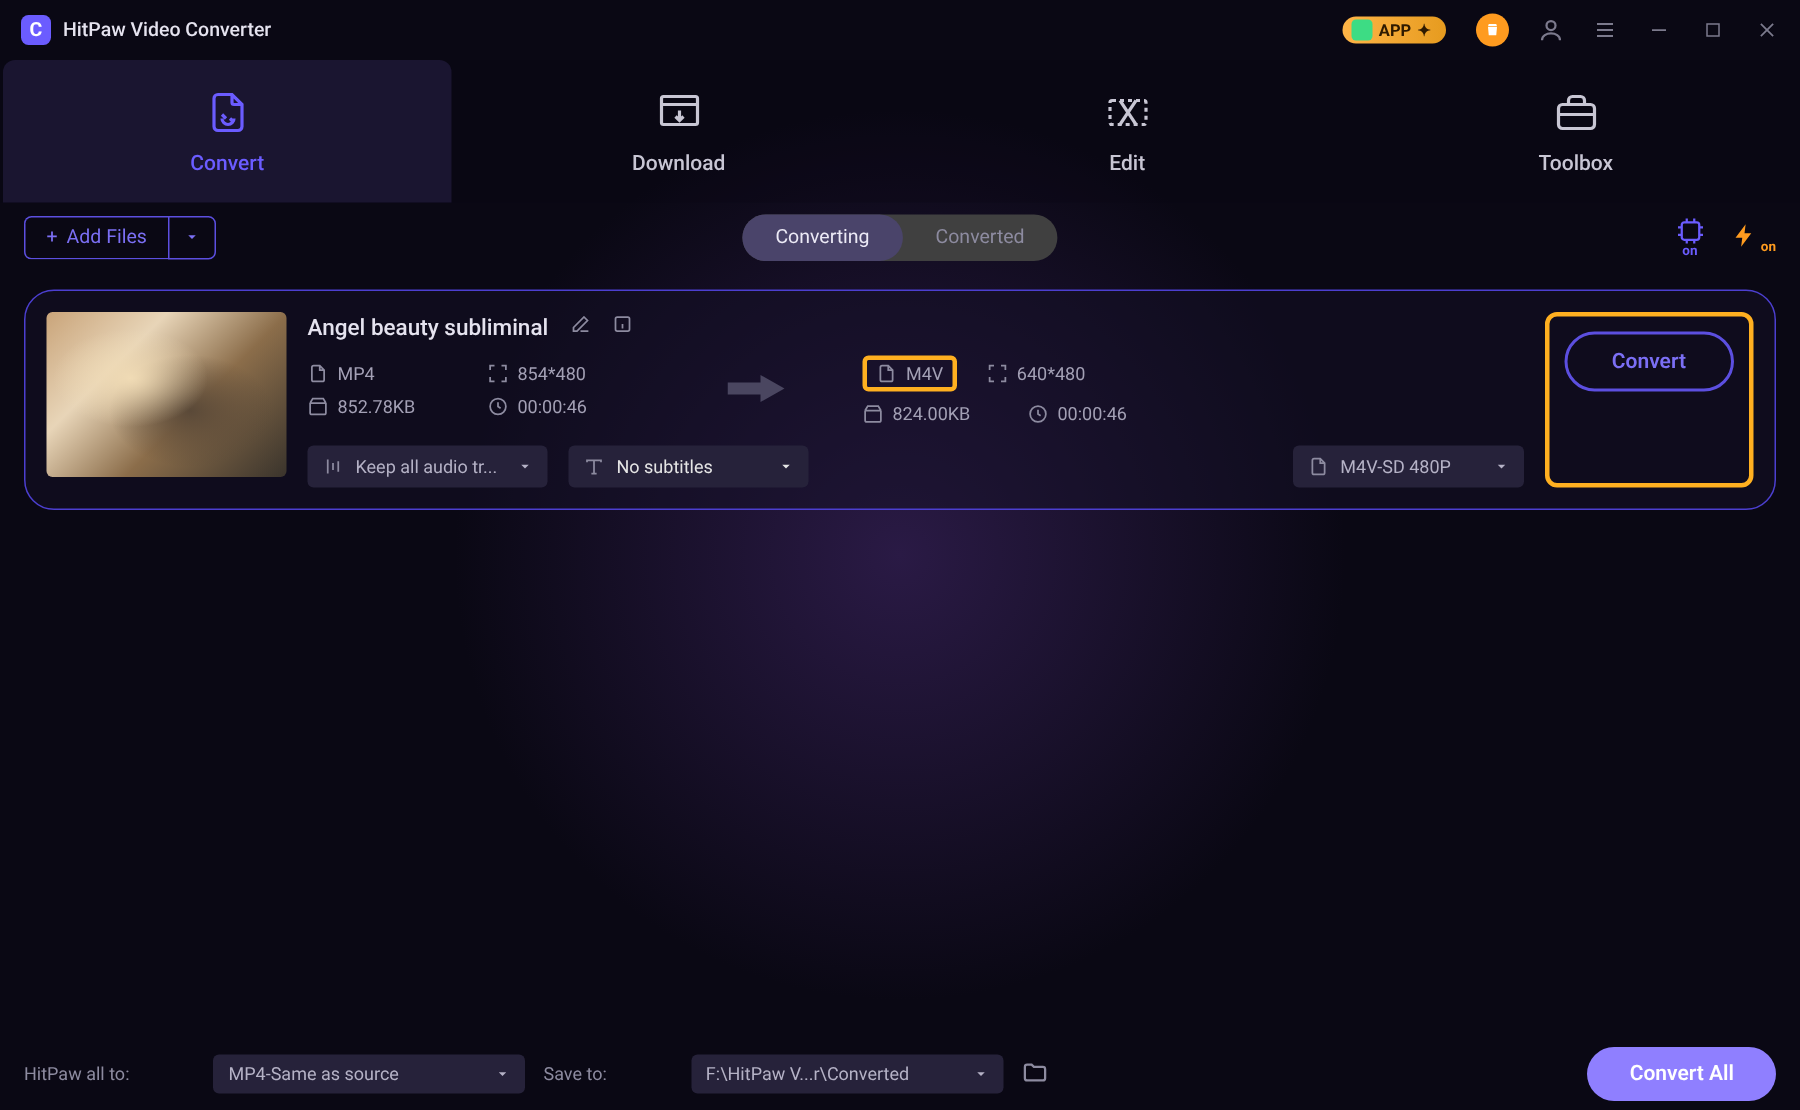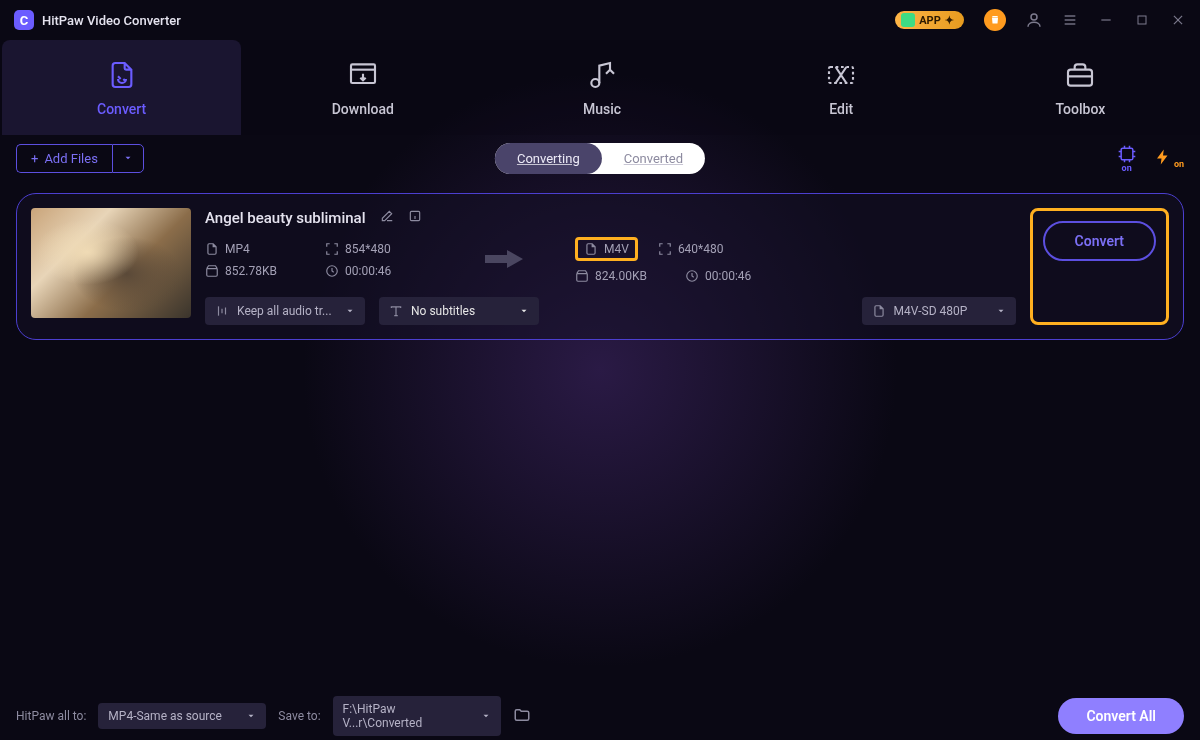--- a/index.html
+++ b/index.html
@@ -15,21 +15,21 @@
 .circbtn.store { background:#ff9b1f; }
 .iconbtn { width:16px; height:16px; cursor:pointer; color:#7c7a8d; display:flex; align-items:center; justify-content:center; }
 .tabs { height:95px; display:flex; align-items:stretch; position:relative; z-index:2; background:rgba(10,8,20,.3); }
 .tab { flex:1; display:flex; flex-direction:column; align-items:center; justify-content:center; gap:10px; cursor:pointer; color:#c8c6d4; font-size:14px; font-weight:500; }
 .tab.active { background:#1a1530; color:#6b5cff; border-radius:8px 8px 0 0; margin:0 2px; }
 .tab .ticon { width:32px; height:32px; display:flex; align-items:center; justify-content:center; }
 .toolbar { height:46px; display:flex; align-items:center; padding:0 16px; position:relative; z-index:2; }
 .addfiles { display:flex; }
 .addbtn { border:1px solid #5c4fe0; color:#7b6ff4; background:transparent; padding:6px 14px; border-radius:5px 0 0 5px; font-size:13px; cursor:pointer; display:flex; align-items:center; gap:6px; border-right:none; }
 .addcaret { border:1px solid #5c4fe0; background:transparent; color:#7b6ff4; width:32px; border-radius:0 5px 5px 0; cursor:pointer; display:flex; align-items:center; justify-content:center; }
-.segpill { position:absolute; left:50%; transform:translateX(-50%); display:flex; background:#ffffff; border-radius:20px;text-decoration:underline; }
+.segpill { position:absolute; left:50%; transform:translateX(-50%); display:flex; background:#404040; border-radius:20px; }
 .segbtn { padding:8px 22px; font-size:13px; color:#8d8ba0; border-radius:20px; cursor:pointer; }
 .segbtn.active { background:#4a446a; color:#eceaf6; }
 .righticons { margin-left:auto; display:flex; gap:16px; align-items:center; }
 .onchip { color:#6b5cff; font-size:9px; font-weight:bold; text-align:center; line-height:1; }
 .onchip svg { display:block; }
 .onflash { color:#ff9b1f; font-size:9px; font-weight:bold; text-align:center; line-height:1; }
 .list { padding:12px 16px; position:relative; z-index:2; }
 .card { border:1px solid #4c3fd0; border-radius:20px; padding:14px; display:flex; gap:14px; background:rgba(20,16,38,.5); }
 .thumb { width:160px; height:110px; border-radius:4px; overflow:hidden; flex-shrink:0; background:linear-gradient(135deg,#c9a47a 0%,#e8d5b8 30%,#8b6d4a 60%,#3a342c 100%); position:relative; filter:blur(.5px); }
 .thumb::after { content:""; position:absolute; inset:0; background:radial-gradient(ellipse at 35% 40%,#f0dbb5 0%,transparent 35%),radial-gradient(ellipse at 60% 60%,#5a4938 0%,transparent 40%); }
@@ -43,21 +43,21 @@
 .outbox { display:flex; flex-direction:column; gap:8px; }
 .hlbox { border:3px solid #ffb020; border-radius:4px; padding:2px 6px; display:inline-flex; align-items:center; gap:6px; }
 .selrow { display:flex; gap:14px; margin-top:8px; }
 .sel { background:#26223a; border-radius:4px; padding:7px 10px; display:flex; align-items:center; gap:8px; font-size:12px; color:#b5b2c6; cursor:pointer; width:160px; justify-content:space-between; }
 .sel .sl { display:flex; align-items:center; gap:8px; overflow:hidden; white-space:nowrap; text-overflow:ellipsis; }
 .sel.gray { color:#e5e5e5; }
 .sel.output { margin-left:auto; width:154px; }
 .convertbtn { border:2px solid #5c4fe0; color:#7b6ff4; background:transparent; border-radius:24px; padding:10px 30px; font-size:14px; font-weight:600; cursor:pointer; align-self:center; }
 .convhl { border:3px solid #ffb020; border-radius:8px; padding:10px; }
 .footer { position:absolute; bottom:0; left:0; right:0; height:48px; display:flex; align-items:center; padding:0 16px; gap:12px; font-size:12px; color:#8d8ba0; z-index:2; }
-.fsel { background:#26223a; border-radius:4px; padding:6px 10px; display:flex; align-items:center; gap:8px; cursor:pointer; width:168px; justify-content:space-between; color:#b5b2c6; }
+.fsel { background:#26223a; border-radius:4px; padding:6px 10px; display:flex; align-items:center; gap:8px; cursor:pointer; width:208px; justify-content:space-between; color:#b5b2c6;margin-left:44px; }
 .convertall { margin-left:auto; background:#8f7fff; color:#fff; border:none; border-radius:22px; padding:10px 28px; font-size:14px; font-weight:600; cursor:pointer; }
 svg { flex-shrink:0; }
 .micon { width:14px; height:14px; color:#8d8ba0; }
 </style>
 </head>
 <body>
 
 <div class="titlebar">
   <div class="logo">C</div>
   <div class="apptitle">HitPaw Video Converter</div>
@@ -116,29 +116,20 @@
   </div>
   <div class="tab">
     <span class="ticon">
       <svg width="32" height="32" viewBox="0 0 24 24" fill="none" stroke="#c8c6d4" stroke-width="1.6">
           <rect x="3" y="4" width="18" height="14" rx="1"></rect>
           <line x1="3" y1="8" x2="21" y2="8"></line>
           <path d="M12 11v5m-2-2l2 2 2-2"></path>
         </svg>
     </span>
     <span>Download</span>
-  </div>
-  <div class="tab">
-    <span class="ticon">
-      <svg width="32" height="32" viewBox="0 0 24 24" fill="none" stroke="#c8c6d4" stroke-width="1.6">
-          <circle cx="7" cy="18" r="3"></circle>
-          <path d="M10 18V5l8-2v5m0 0l-3 3m3-3l3 3"></path>
-        </svg>
-    </span>
-    <span>Music</span>
   </div>
   <div class="tab">
     <span class="ticon">
       <svg width="32" height="32" viewBox="0 0 24 24" fill="none" stroke="#c8c6d4" stroke-width="1.6">
           <rect x="3" y="6" width="18" height="12" rx="1" stroke-dasharray="2 2"></rect>
           <path d="M8 6l4 6-4 6M16 6l-4 6 4 6"></path>
         </svg>
     </span>
     <span>Edit</span>
   </div>

